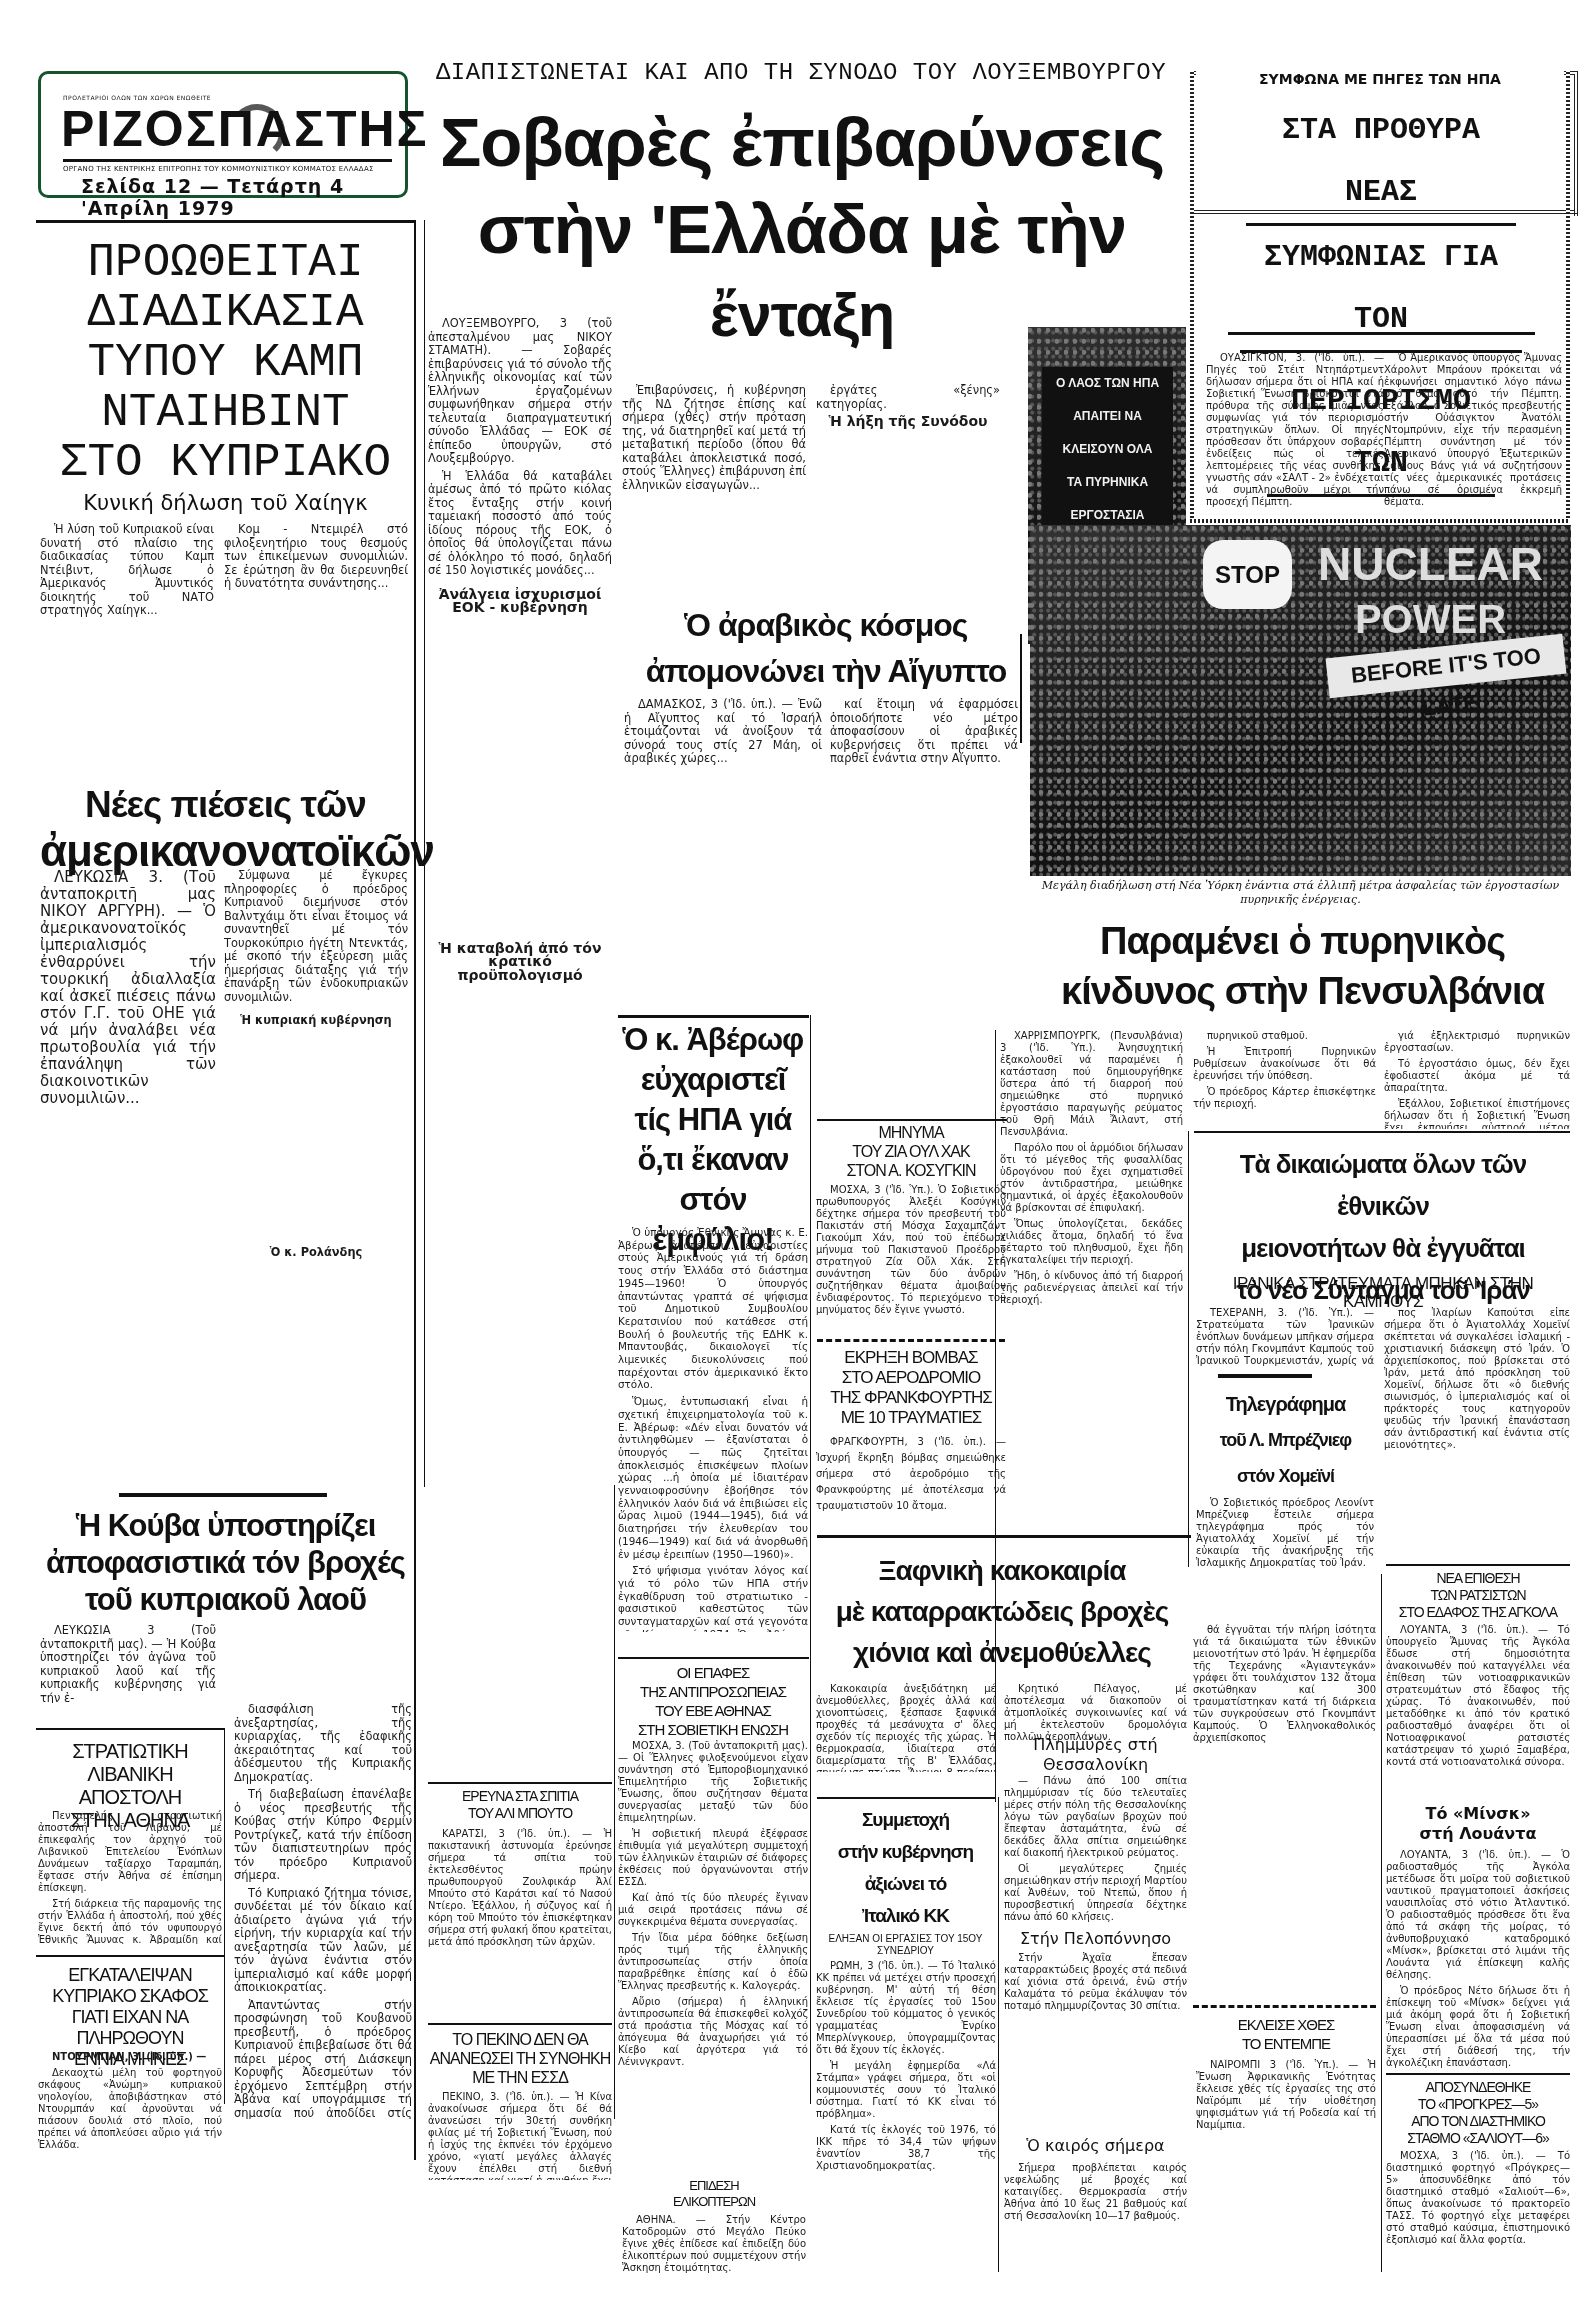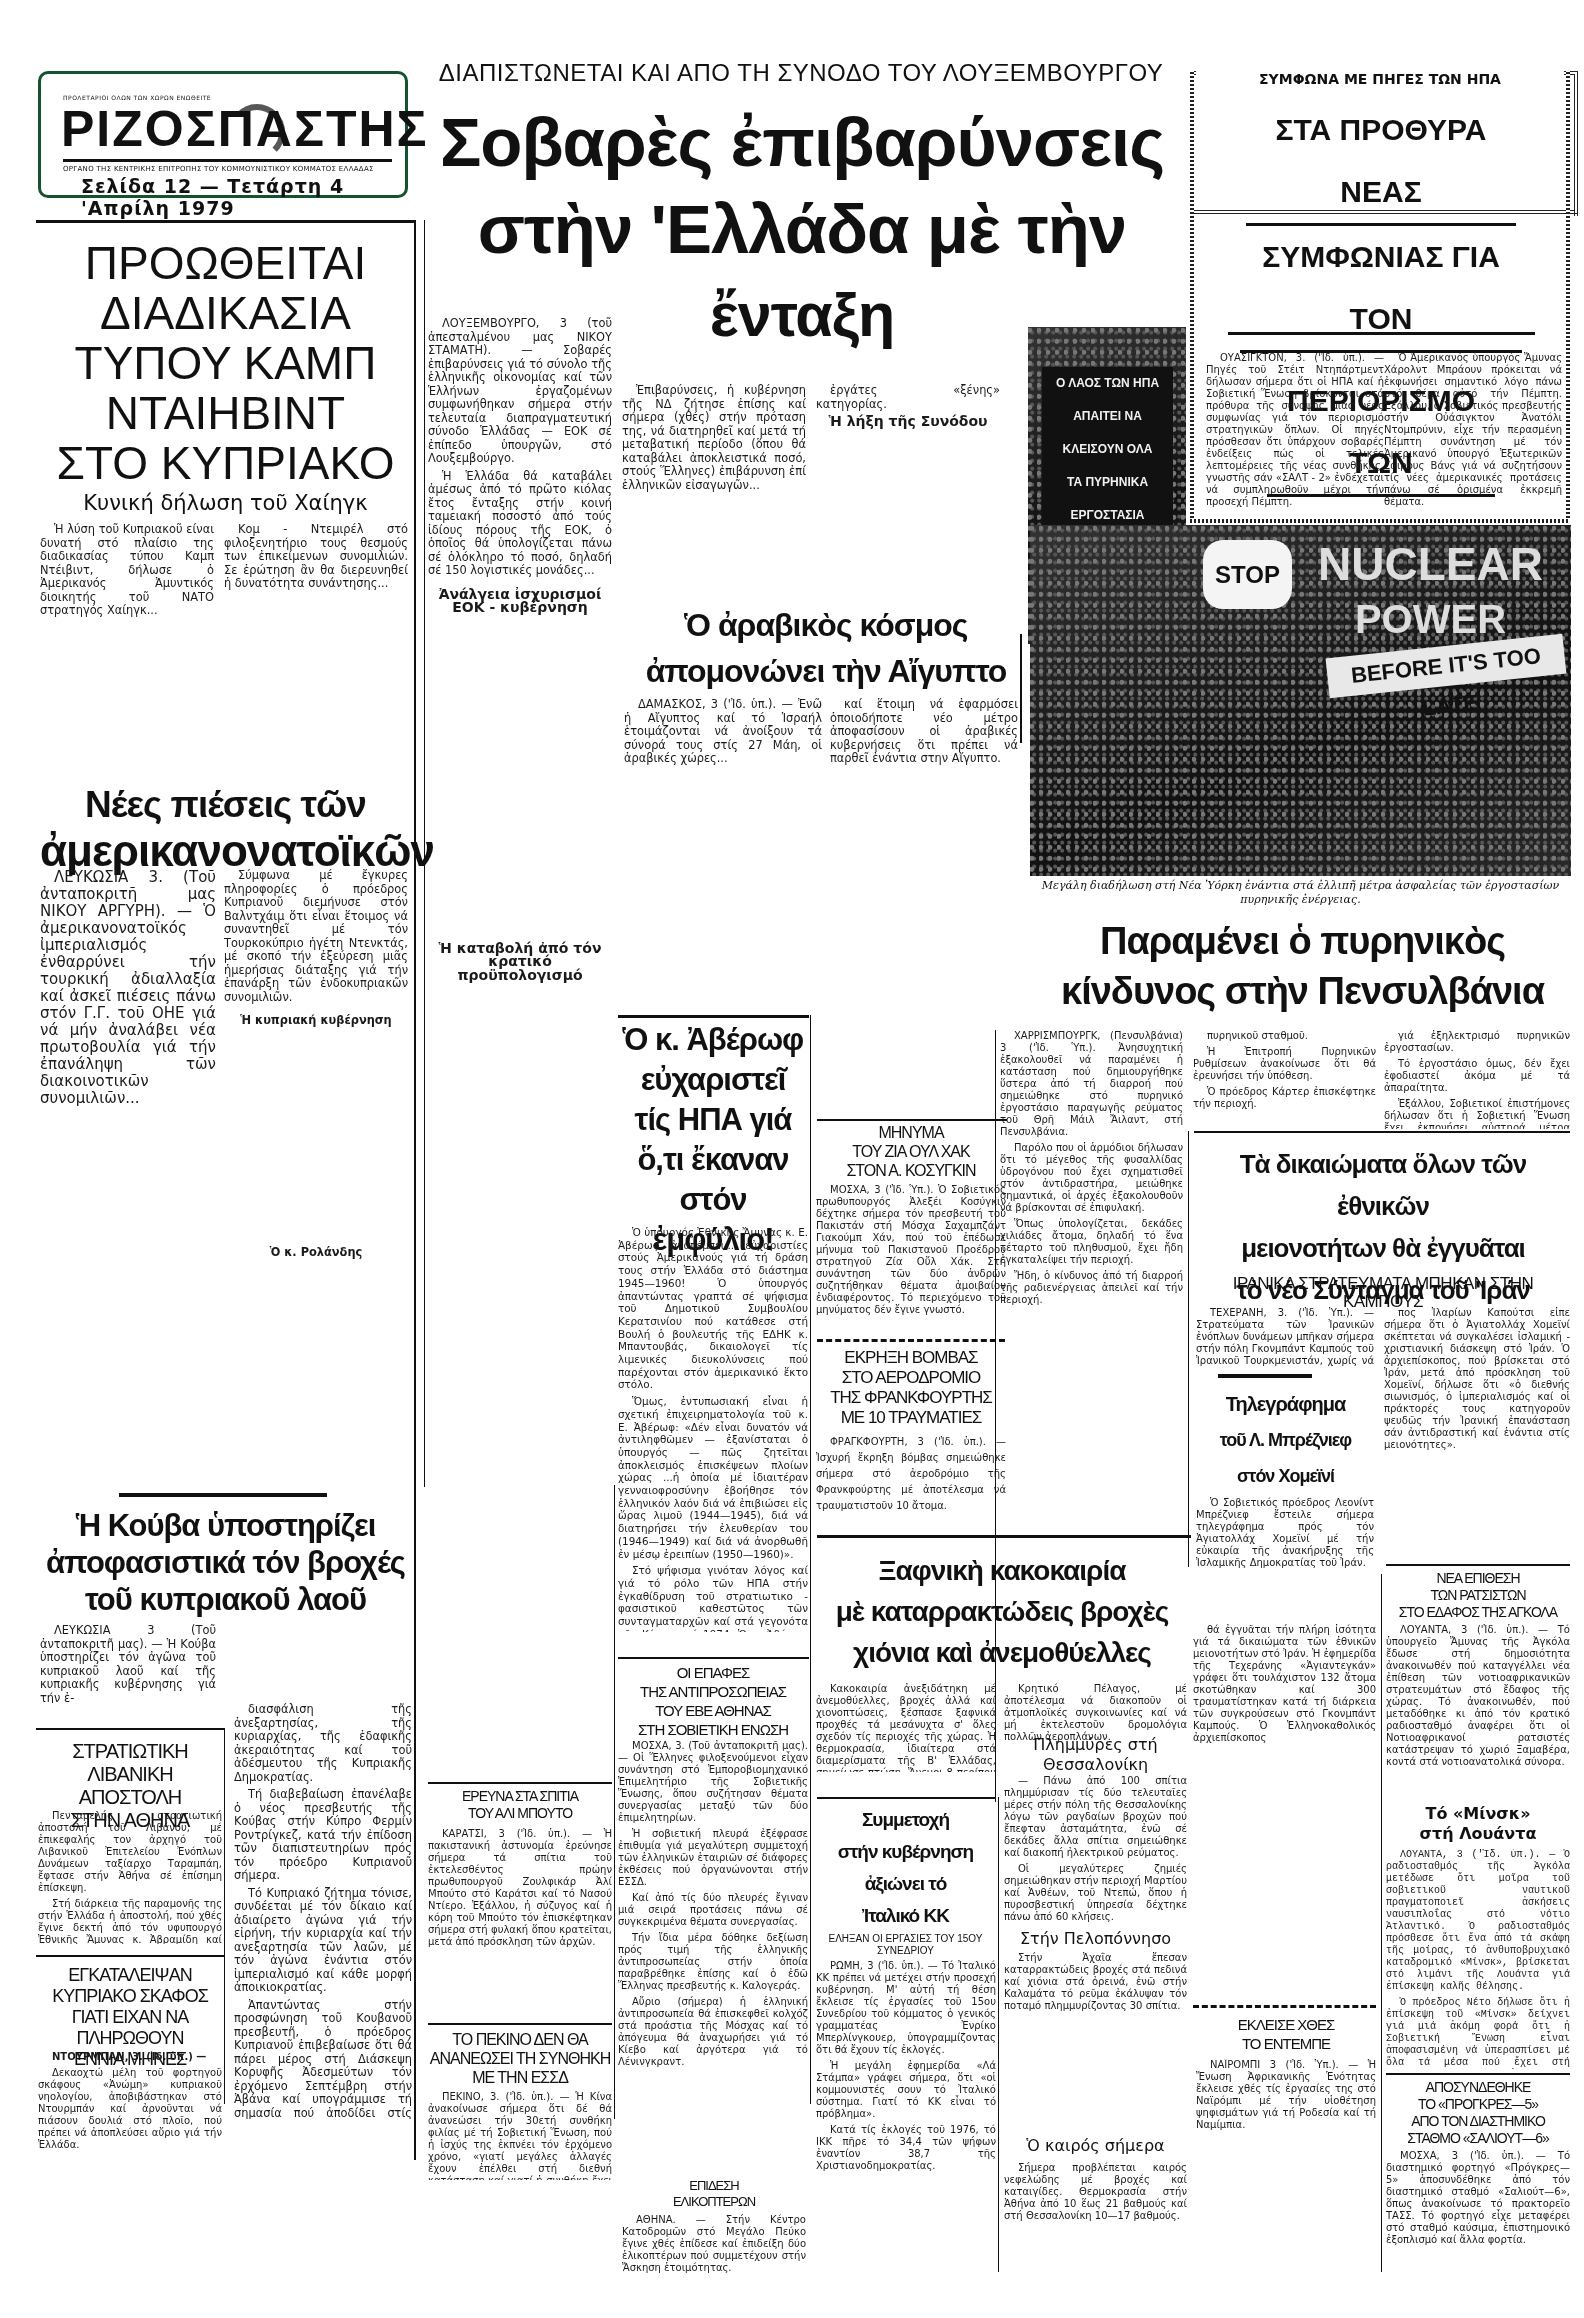--- a/index.html
+++ b/index.html
@@ -3,21 +3,21 @@
 <meta charset="utf-8">
 <style>
   html,body{margin:0;padding:0;background:#fff;}
   body{width:1584px;height:2319px;position:relative;overflow:hidden;font-family:"DejaVu Sans",sans-serif;color:#111;}
   .abs{position:absolute;}
   .rule{position:absolute;background:#111;}
   .vrule{position:absolute;background:#111;width:2px;}
   .body-text{font-family:"DejaVu Sans",sans-serif;font-size:11.4px;line-height:13.5px;text-align:justify;color:#1a1a1a;overflow:hidden;}
   .body-text p{margin:0 0 4px 0;text-indent:14px;}
   .cond{font-family:"Liberation Sans",sans-serif;font-weight:bold;letter-spacing:-1px;transform-origin:left top;}
-  .serif{font-family:Liberation Sans, sans-serif;}
+  .serif{font-family:Liberation Mono, monospace;}
   .hl{text-align:center;line-height:1.05;}
   
   #masthead{left:38px;top:71px;width:364px;height:121px;border:3px solid #14532d;border-radius:10px;}
   #masthead .slogan{position:absolute;left:22px;top:20px;font-size:6px;letter-spacing:0.5px;}
   #masthead .logo{position:absolute;left:20px;top:28px;font-family:"Liberation Sans",sans-serif;font-weight:bold;font-size:50px;letter-spacing:2px;line-height:55px;}
   #masthead .subline{position:absolute;left:22px;top:85px;width:329px;border-top:3px solid #111;font-size:7px;letter-spacing:0.3px;padding-top:3px;white-space:nowrap;}
   #masthead .dateline{position:absolute;left:40px;top:101px;font-size:19px;font-weight:bold;letter-spacing:1px;}
   .sickle{position:absolute;left:188px;top:30px;width:44px;height:44px;border:6px solid #111;border-radius:50%;border-left-color:transparent;border-bottom-color:transparent;opacity:.7;}
   
   .photo{position:absolute;background:#222;overflow:hidden;}
@@ -364,21 +364,21 @@
   <div>ΤΩΝ ΡΑΤΣΙΣΤΩΝ</div>
   <div>ΣΤΟ ΕΔΑΦΟΣ ΤΗΣ ΑΓΚΟΛΑ</div>
 </div>
 <div class="abs body-text" style="left:1386px;top:1624px;width:184px;height:178px;font-size:10px;line-height:12px;">
     <p>ΛΟΥΑΝΤΑ, 3 ('Ἰδ. ὑπ.). — Τό ὑπουργεῖο Ἄμυνας τῆς Ἀγκόλα ἔδωσε στή δημοσιότητα ἀνακοινωθέν πού καταγγέλλει νέα ἐπίθεση τῶν νοτιοαφρικανικῶν στρατευμάτων στό ἔδαφος τῆς χώρας. Τό ἀνακοινωθέν, πού μεταδόθηκε κι ἀπό τόν κρατικό ραδιοσταθμό ἀναφέρει ὅτι οἱ Νοτιοαφρικανοί ρατσιστές κατάστρεψαν τό χωριό Ξαμαβέρα, κοντά στά νοτιοανατολικά σύνορα.</p>
   </div>
 <div class="abs hl" style="left:1386px;top:1804px;width:184px;font-size:16px;line-height:20px;font-weight:bold;">
   <div>Τό «Μίνσκ»</div>
   <div>στή Λουάντα</div>
 </div>
-<div class="abs body-text" style="left:1386px;top:1849px;width:184px;height:220px;font-size:10px;line-height:12px;font-family:Liberation Mono, monospace;">
+<div class="abs body-text" style="left:1386px;top:1849px;width:184px;height:220px;font-size:10px;line-height:12px;">
   <p>ΛΟΥΑΝΤΑ, 3 ('Ἰδ. ὑπ.). — Ὁ ραδιοσταθμός τῆς Ἀγκόλα μετέδωσε ὅτι μοῖρα τοῦ σοβιετικοῦ ναυτικοῦ πραγματοποιεῖ ἀσκήσεις ναυσιπλοΐας στό νότιο Ἀτλαντικό. Ὁ ραδιοσταθμός πρόσθεσε ὅτι ἕνα ἀπό τά σκάφη τῆς μοίρας, τό ἀνθυποβρυχιακό καταδρομικό «Μίνσκ», βρίσκεται στό λιμάνι τῆς Λουάντα γιά ἐπίσκεψη καλῆς θέλησης.</p>
   <p>Ὁ πρόεδρος Νέτο δήλωσε ὅτι ἡ ἐπίσκεψη τοῦ «Μίνσκ» δείχνει γιά μιά ἀκόμη φορά ὅτι ἡ Σοβιετική Ἕνωση εἶναι ἀποφασισμένη νά ὑπερασπίσει μέ ὅλα τά μέσα πού ἔχει στή διάθεσή της, τήν ἀγκολέζικη ἐπανάσταση.</p>
 </div>
 <div class="rule" style="left:1386px;top:2073px;width:184px;height:2px;"></div>
 <div class="abs hl cond" style="left:1384px;top:2079px;width:188px;font-size:14px;line-height:17px;font-weight:normal;">
   <div>ΑΠΟΣΥΝΔΕΘΗΚΕ</div>
   <div>ΤΟ «ΠΡΟΓΚΡΕΣ—5»</div>
   <div>ΑΠΟ ΤΟΝ ΔΙΑΣΤΗΜΙΚΟ</div>
   <div>ΣΤΑΘΜΟ «ΣΑΛΙΟΥΤ—6»</div>
 </div>

